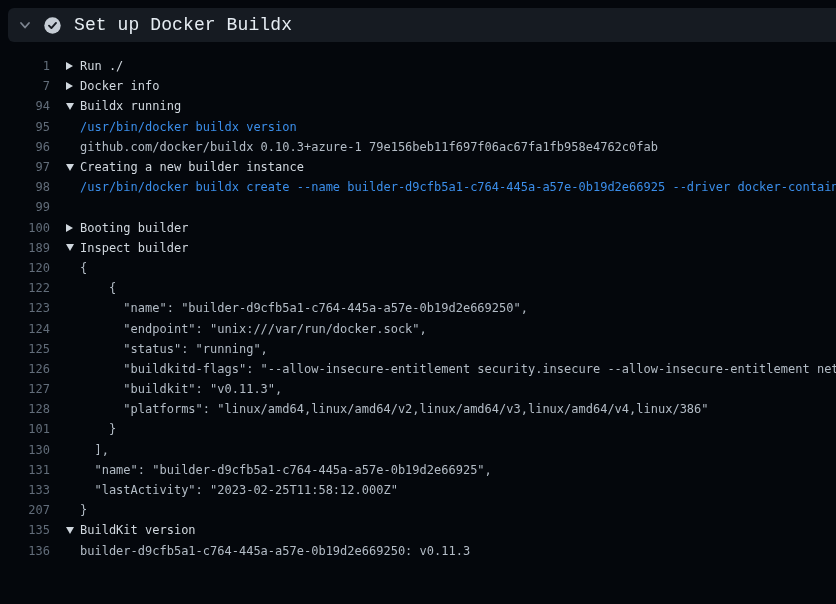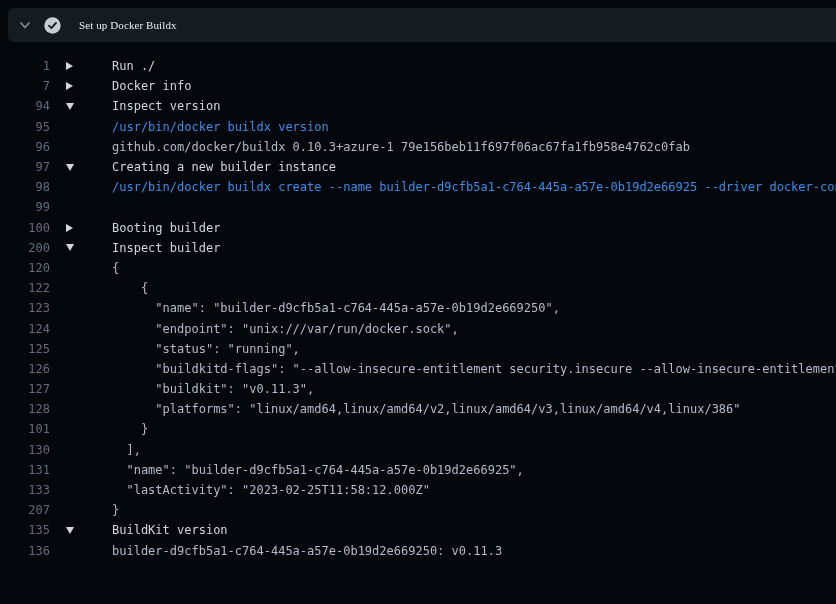--- a/index.html
+++ b/index.html
@@ -38,23 +38,23 @@
   }
   .step-header .status {
     width: 17px;
     height: 17px;
     margin-left: 12px;
     display: flex;
     align-items: center;
     justify-content: center;
   }
   .step-title {
-    margin-left: 18px;
-    font-family: Liberation Serif, serif;
-    font-size: 11px;
+    margin-left: 13px;
+    font-family: Liberation Mono, monospace;
+    font-size: 18px;
     color: var(--title, #e6edf3);
     letter-spacing: 0.1px;
   }
   
   .log {
     position: absolute;
     top: 42px;
     left: 0;
     right: 0;
     padding-top: 14px;
@@ -89,21 +89,20 @@
   .tri-down {
     width: 0; height: 0;
     border-top: 7px solid var(--group-text, #d0d7de);
     border-left: 4.5px solid transparent;
     border-right: 4.5px solid transparent;
   }
   .text {
     white-space: pre;
     overflow: hidden;
     color: var(--log-text, #b3bcc6);
-    margin-left: 32px;
   }
   .text.group {
     color: var(--group-text, #d0d7de);
   }
   .text.command {
     color: var(--command, #3b8eea);
     font-weight: normal;
   }
   .row.grouprow { cursor: pointer; }
 </style>
@@ -121,28 +120,28 @@
       <circle cx="8.5" cy="8.5" r="8.2" fill="#c6cdd5"></circle>
       <path d="M5 8.7 L7.4 11.1 L12 5.9" fill="none" stroke="#161b22" stroke-width="1.9" stroke-linecap="round" stroke-linejoin="round"></path>
     </svg>
   </span>
   <span class="step-title">Set up Docker Buildx</span>
 </div>
 
 <div class="log">
     <div class="row grouprow"><span class="num">1</span><span class="gutter"><span class="tri-right"></span></span><span class="text group">Run ./</span></div>
     <div class="row grouprow"><span class="num">7</span><span class="gutter"><span class="tri-right"></span></span><span class="text group">Docker info</span></div>
-    <div class="row grouprow"><span class="num">94</span><span class="gutter"><span class="tri-down"></span></span><span class="text group">Inspect version</span></div>
+    <div class="row grouprow"><span class="num">94</span><span class="gutter"><span class="tri-down"></span></span><span class="text group">Buildx running</span></div>
     <div class="row"><span class="num">95</span><span class="gutter"></span><span class="text command">/usr/bin/docker buildx version</span></div>
     <div class="row"><span class="num">96</span><span class="gutter"></span><span class="text output">github.com/docker/buildx 0.10.3+azure-1 79e156beb11f697f06ac67fa1fb958e4762c0fab</span></div>
     <div class="row grouprow"><span class="num">97</span><span class="gutter"><span class="tri-down"></span></span><span class="text group">Creating a new builder instance</span></div>
     <div class="row"><span class="num">98</span><span class="gutter"></span><span class="text command">/usr/bin/docker buildx create --name builder-d9cfb5a1-c764-445a-a57e-0b19d2e66925 --driver docker-container</span></div>
     <div class="row"><span class="num">99</span><span class="gutter"></span></div>
     <div class="row grouprow"><span class="num">100</span><span class="gutter"><span class="tri-right"></span></span><span class="text group">Booting builder</span></div>
-    <div class="row grouprow"><span class="num">200</span><span class="gutter"><span class="tri-down"></span></span><span class="text group">Inspect builder</span></div>
+    <div class="row grouprow"><span class="num">189</span><span class="gutter"><span class="tri-down"></span></span><span class="text group">Inspect builder</span></div>
     <div class="row"><span class="num">120</span><span class="gutter"></span><span class="text output">{</span></div>
     <div class="row"><span class="num">122</span><span class="gutter"></span><span class="text output">    {</span></div>
     <div class="row"><span class="num">123</span><span class="gutter"></span><span class="text output">      "name": "builder-d9cfb5a1-c764-445a-a57e-0b19d2e669250",</span></div>
     <div class="row"><span class="num">124</span><span class="gutter"></span><span class="text output">      "endpoint": "unix:///var/run/docker.sock",</span></div>
     <div class="row"><span class="num">125</span><span class="gutter"></span><span class="text output">      "status": "running",</span></div>
     <div class="row"><span class="num">126</span><span class="gutter"></span><span class="text output">      "buildkitd-flags": "--allow-insecure-entitlement security.insecure --allow-insecure-entitlement network.host",</span></div>
     <div class="row"><span class="num">127</span><span class="gutter"></span><span class="text output">      "buildkit": "v0.11.3",</span></div>
     <div class="row"><span class="num">128</span><span class="gutter"></span><span class="text output">      "platforms": "linux/amd64,linux/amd64/v2,linux/amd64/v3,linux/amd64/v4,linux/386"</span></div>
     <div class="row"><span class="num">101</span><span class="gutter"></span><span class="text output">    }</span></div>
     <div class="row"><span class="num">130</span><span class="gutter"></span><span class="text output">  ],</span></div>

